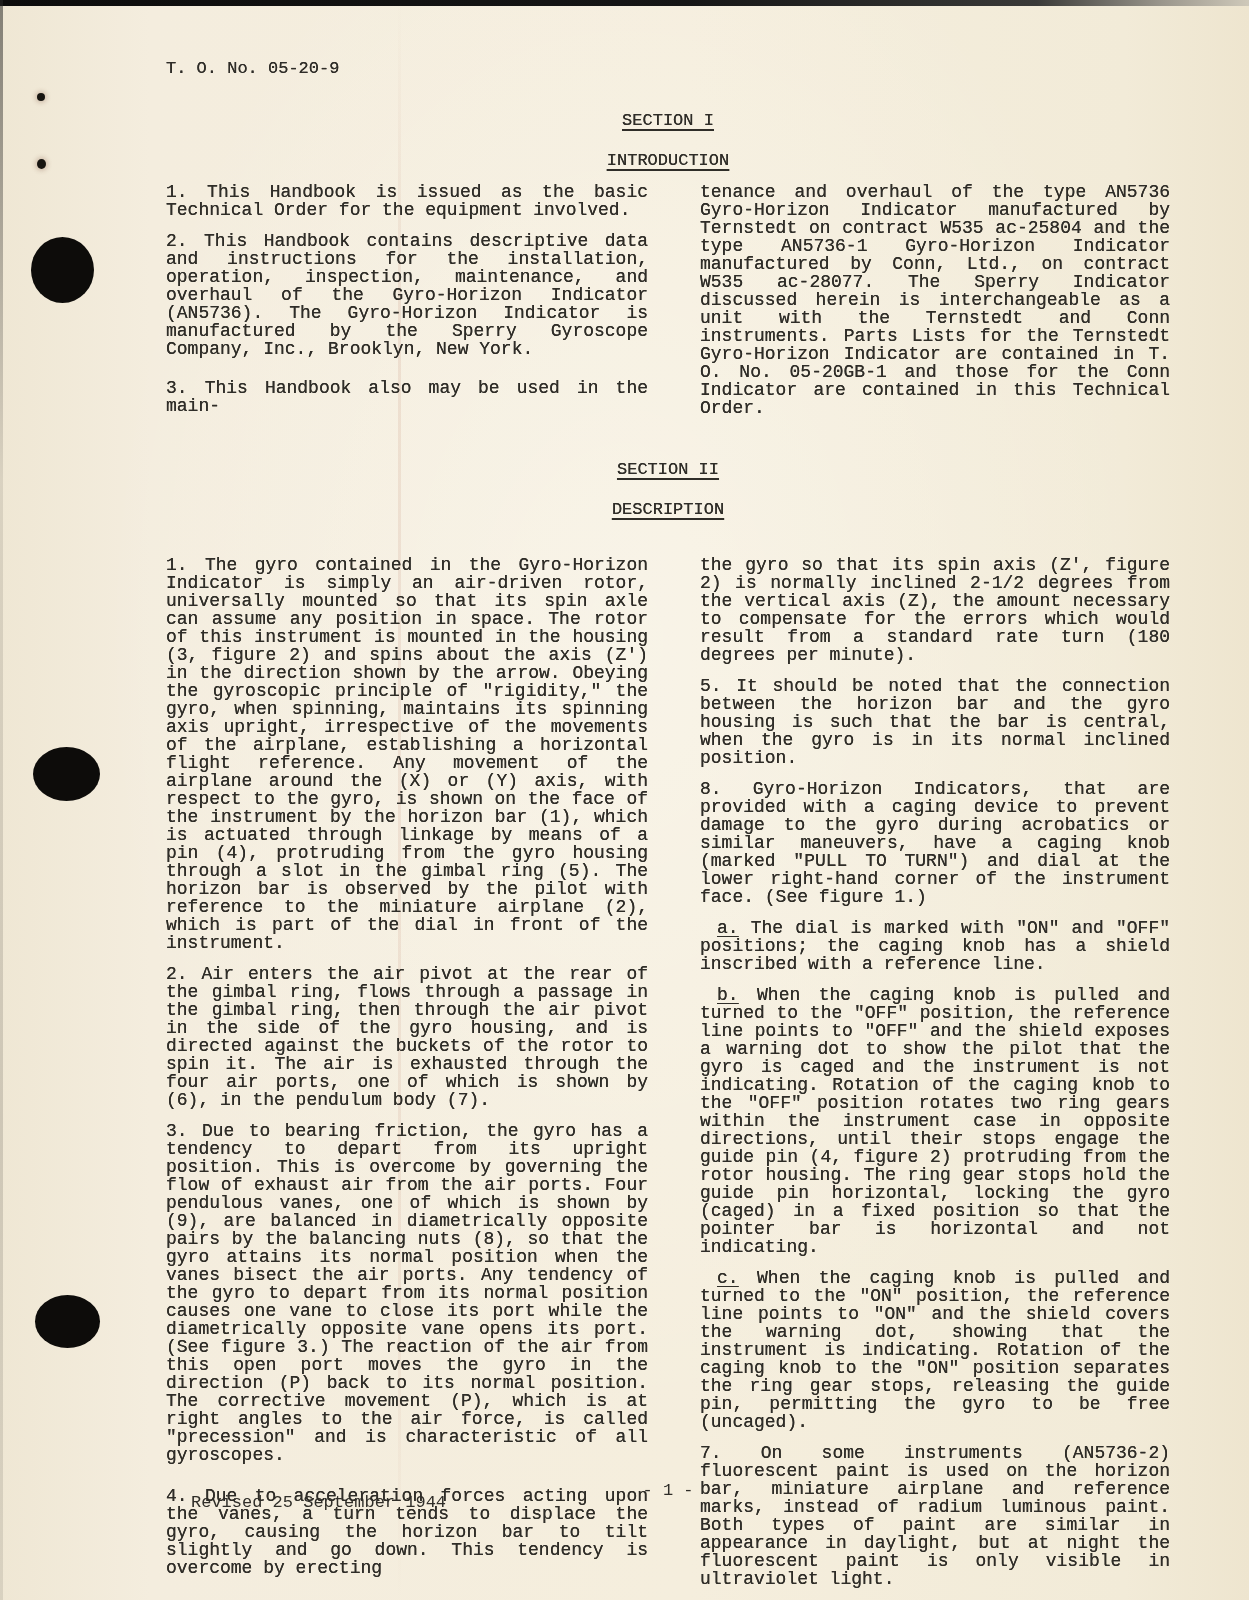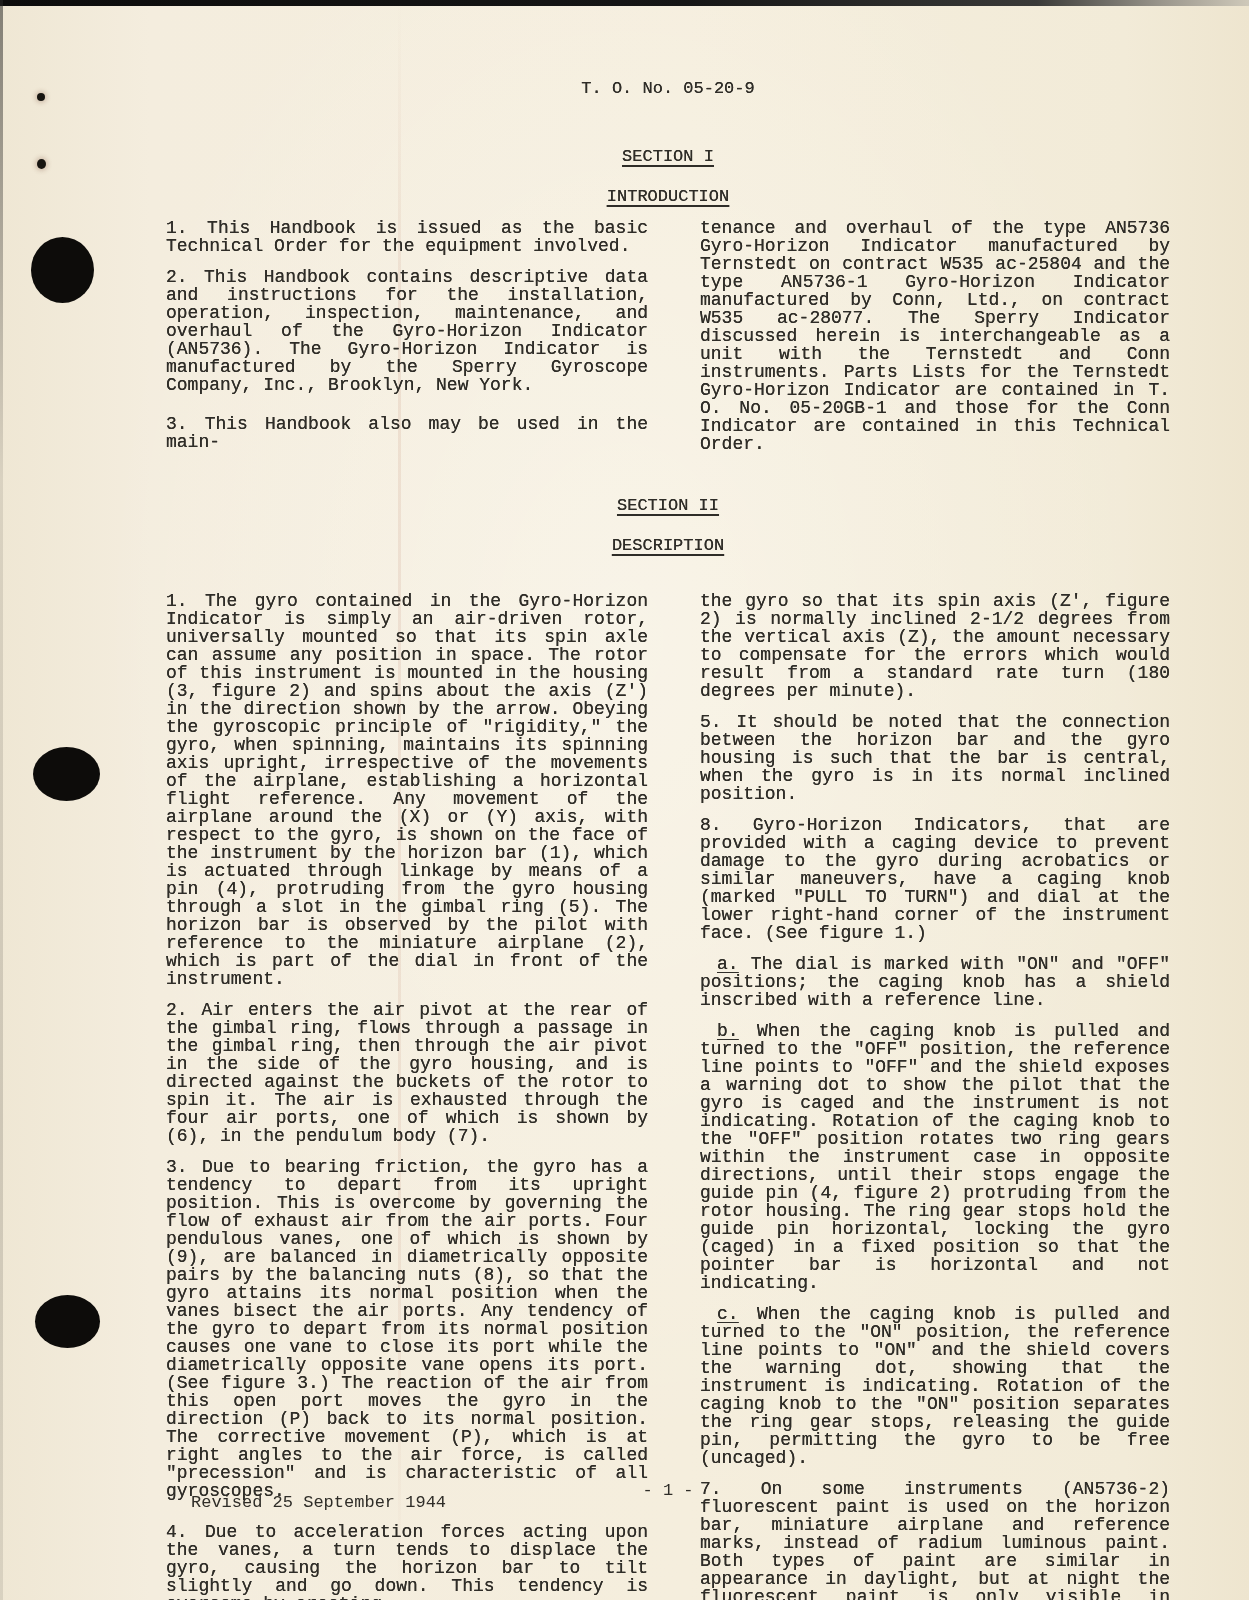--- a/index.html
+++ b/index.html
@@ -31,28 +31,28 @@
   .hole-2 { left: 33px;  top: 747px;  width: 67px; height: 54px; }
   .hole-3 { left: 35px;  top: 1295px; width: 65px; height: 53px; }
   .speck { position: absolute; background: #171511; border-radius: 50%; box-shadow: 0 0 4px 2px rgba(120,70,50,0.25); }
   .speck-1 { left: 37px; top: 93px;  width: 8px;  height: 8px; }
   .speck-2 { left: 37px; top: 159px; width: 9px;  height: 10px; }
 
   .content {
     position: absolute; left: 166px; top: 0; width: 1004px;
     text-shadow: 0 0 0.5px currentColor;
   }
-  .doc-number { margin: 80px 0 0 0; text-align: center; font-size: 17px; line-height: 18px; }
+  .doc-number { margin: 60px 0 0 0; text-align: left; font-size: 17px; line-height: 18px; }
   .sec-title  { text-align: center; font-size: 17px; line-height: 18px; }
   .sec-title span {
     text-decoration: underline;
     text-underline-offset: 4px;
     text-decoration-thickness: 2px;
   }
-  .s1-title   { margin-top: 50px; }
+  .s1-title   { margin-top: 34px; }
   .s1-sub     { margin-top: 22px; font-family: Liberation Mono, monospace; }
   .s2-title   { margin-top: 44px; }
   .s2-sub     { margin-top: 22px; }
 
   .columns { display: flex; margin-top: 13px; }
   .col { font-size: 18px; line-height: 18px; text-align: justify; }
   .col-left  { width: 482px; }
   .col-gap   { width: 52px; flex: none; }
   .col-right { width: 470px; }
   .columns-s2 { margin-top: 37px; }

